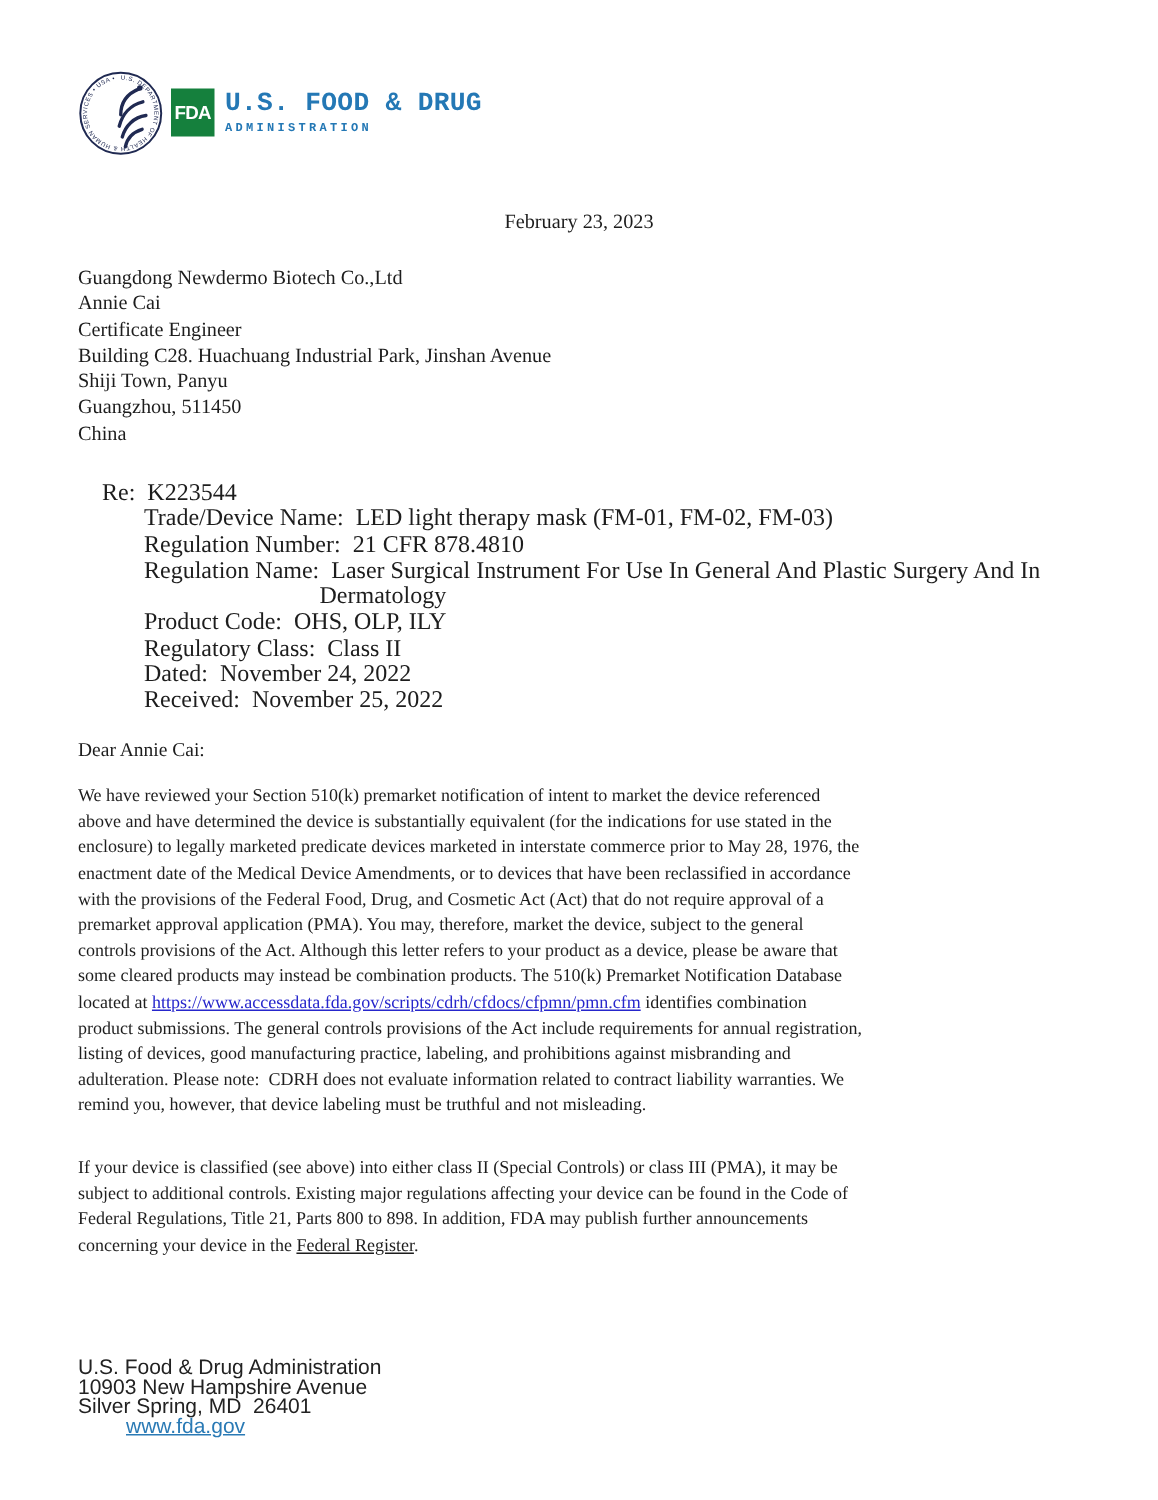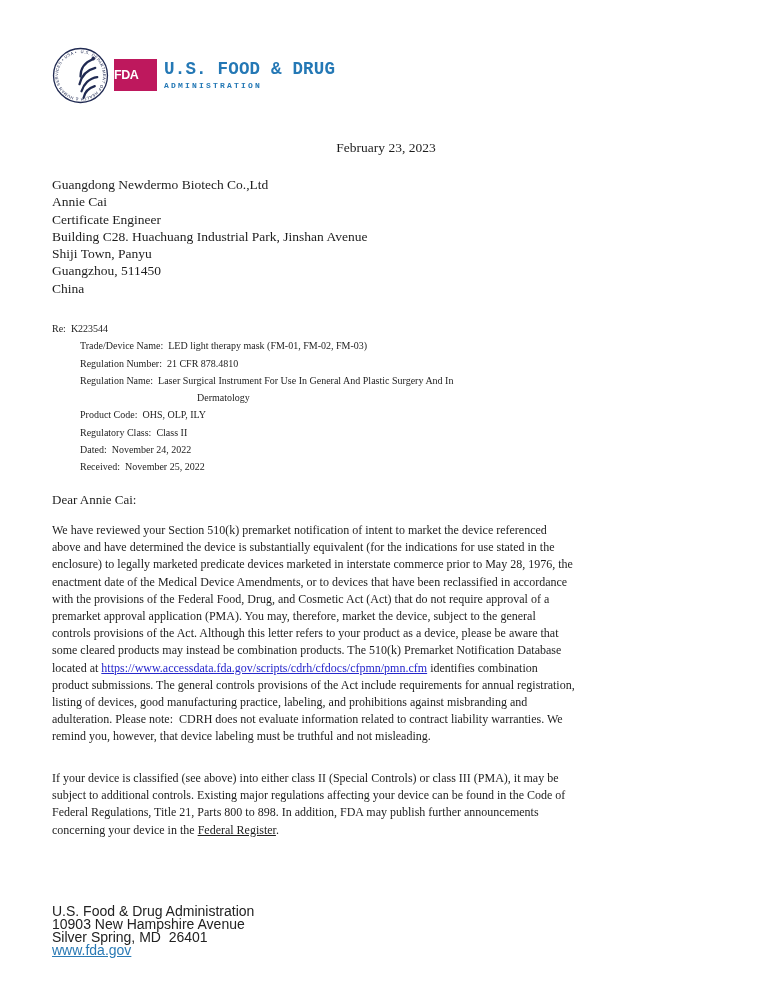--- a/index.html
+++ b/index.html
@@ -5,52 +5,52 @@
   html,body{margin:0;padding:0;background:#888;}
   #page{
     position:relative;width:772px;height:1000px;background:#ffffff;
     margin:0 auto;font-family:"Liberation Serif","DejaVu Serif",serif;
     color:#1d1d1d;overflow:hidden;
   }
   
   #header{position:absolute;left:52px;top:46px;display:flex;align-items:center;height:58px;}
   #hhs-seal{width:57px;height:57px;flex:0 0 auto;}
   #fda-box{
-    width:43px;height:32px;background:#be185d;color:#ffffff;margin-left:5px;
-    display:flex;align-items:center;
+    width:29px;height:32px;background:#15803d;color:#ffffff;margin-left:5px;
+    display:flex;align-items:center;justify-content:center;
     font-family:"Liberation Sans","DejaVu Sans",sans-serif;
     font-weight:bold;font-size:12.5px;letter-spacing:-0.5px;
   }
   #fda-title{margin-left:7px;font-family:Liberation Mono, monospace;color:#2478b5;}
   #fda-title .t1{font-weight:bold;font-size:17.5px;line-height:19px;letter-spacing:0.2px;}
   #fda-title .t2{font-weight:bold;font-size:8px;letter-spacing:2.2px;margin-top:2px;}
   
   .abs{position:absolute;}
   #date-line{left:0;right:0;top:140px;text-align:center;font-size:13.5px;}
   #recipient{left:52px;top:176px;font-size:13.5px;line-height:17.3px;}
   .pre{white-space:pre;}
-  #re-block{left:52px;top:320px;font-size:10px;line-height:17.3px;}
+  #re-block{left:68px;top:320px;font-size:16px;line-height:17.3px;}
   .ind0{padding-left:0;}
   .ind1{padding-left:28px;}
   .ind2{padding-left:145px;}
   #salutation{left:52px;top:492px;font-size:13px;}
   .para{
     left:52px;width:700px;margin:0;font-size:12px;line-height:17.2px;
     white-space:pre-wrap;
   }
   #para1{top:522px;}
   #para2{top:770px;}
   .link{color:#2626cc;cursor:pointer;}
   .u{text-decoration:underline;}
   
   #footer{
     left:52px;top:905px;font-family:"Liberation Sans","DejaVu Sans",sans-serif;
     font-size:14px;line-height:13px;color:#222222;
   }
-  #footer a{color:#2a7ab5;text-decoration:underline;cursor:pointer;}
+  #footer a{color:#2a7ab5;text-decoration:underline;cursor:pointer;margin-left:32px;}
 </style>
 </head>
 <body>
 
 <div id="page">
 
   <div id="header">
     <svg id="hhs-seal" viewBox="0 0 56 56" aria-hidden="true">
       <defs>
         <path id="ringPath" d="M28,6 a22,22 0 1,1 -0.01,0"></path>

